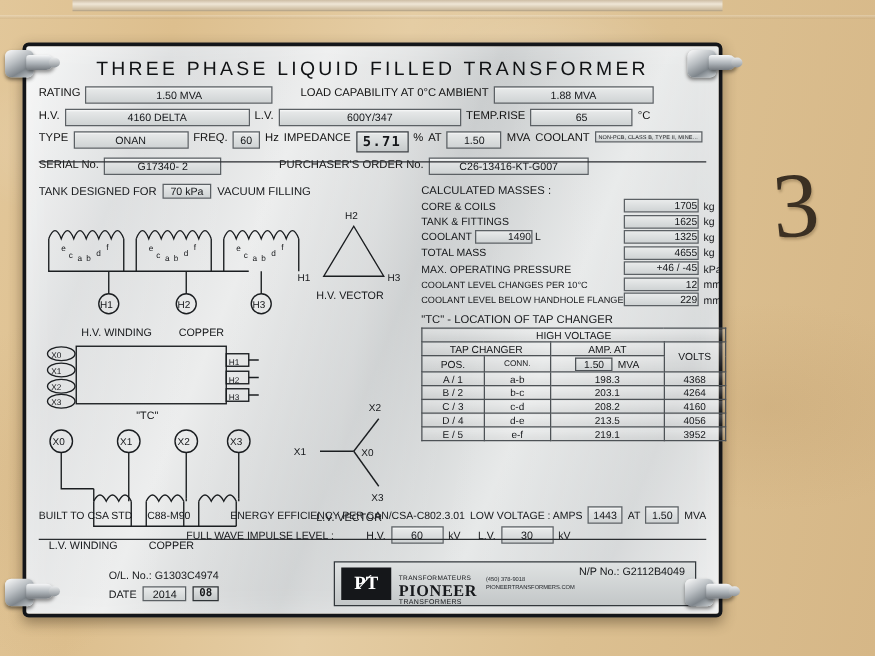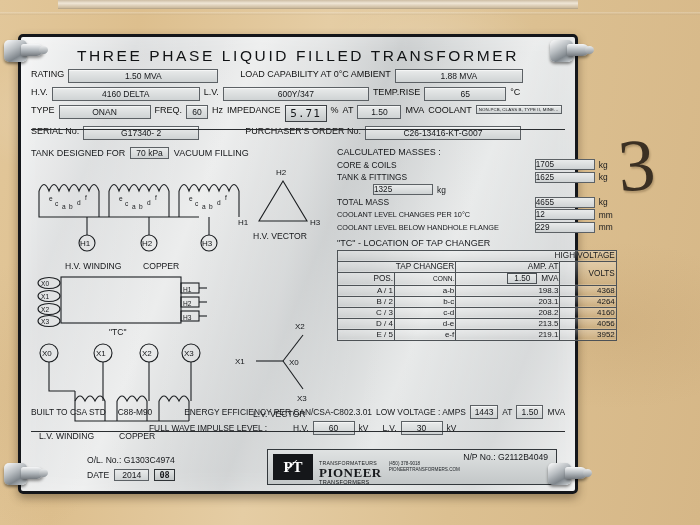--- a/index.html
+++ b/index.html
@@ -51,48 +51,48 @@
 
   
   .pc{position:absolute;left:0;top:0;width:100%;height:100%;padding:6px 10px 4px;color:#16181b;z-index:4;}
   .title{text-align:center;font-size:15.5px;letter-spacing:2.6px;margin-top:4px;color:#101214;}
 
   .row{display:flex;align-items:flex-start;gap:4px;margin-top:4px;font-size:9px;white-space:nowrap;}
   .lbl{color:#111;}
   .fld{background:linear-gradient(180deg,#e9ebeb,#cfd3d4);border:1px solid #5c6165;
     text-align:center;font-size:8.5px;padding:1px 2px;color:#15171a;overflow:hidden;
     text-overflow:ellipsis;box-shadow:inset 0 1px 1px rgba(255,255,255,.6);}
-  .imp{font-family:"DejaVu Sans Mono",monospace;font-weight:normal;font-size:11px;letter-spacing:1px;
+  .imp{font-family:"DejaVu Sans Mono",monospace;font-weight:bold;font-size:11px;letter-spacing:1px;
     background:linear-gradient(180deg,#e6e9e9,#c6cacb);border:1px solid #3d4145;}
 
   .body{display:flex;gap:6px;margin-top:7px;}
   .left{width:300px;position:relative;}
   .right{flex:1;position:relative;}
 
   .vac{display:flex;align-items:center;gap:5px;font-size:9px;}
   .vacbox{border:1px solid #5c6165;background:linear-gradient(180deg,#e9ebeb,#cfd3d4);padding:0 5px;font-size:8.5px;text-align:center;}
 
   svg{display:block;}
   .dg{stroke:#1b1e21;fill:none;stroke-width:1.1;}
   .dgt{font-family:"Liberation Sans",sans-serif;font-size:8px;fill:#15171a;}
   .dgt.sm{font-size:6.6px;}
   .cap{font-size:8.6px;fill:#15171a;}
 
   
   .mhead{font-size:9px;margin-bottom:2px;}
   .mrow{display:flex;align-items:center;font-size:8.4px;margin-bottom:1.5px;}
   .mname{flex:1;white-space:nowrap;}
-  .mval{width:60px;text-align:left;border:1px solid #5c6165;
-    background:linear-gradient(180deg,#e9ebeb,#cfd3d4);font-size:8.2px;margin-left:36px;}
+  .mval{width:60px;text-align:right;border:1px solid #5c6165;
+    background:linear-gradient(180deg,#e9ebeb,#cfd3d4);font-size:8.2px;}
   .munit{width:22px;text-align:left;padding-left:4px;}
   .mrow.narrow .mname{font-size:7.3px;}
 
   .tcloc{font-size:9px;margin:5px 0 2px;}
   table.tc{border-collapse:collapse;width:100%;font-size:8px;}
-  table.tc td,table.tc th{border:1px solid #4d5256;text-align:right;padding:0.5px 1px;font-weight:normal;
+  table.tc td,table.tc th{border:1px solid #4d5256;text-align:center;padding:0.5px 1px;font-weight:normal;
     background:linear-gradient(180deg,rgba(255,255,255,.25),rgba(0,0,0,.04));}
   table.tc th{font-size:8.2px;}
   .ampbox{display:inline-block;border:1px solid #4d5256;padding:0 6px;margin-right:4px;
     background:linear-gradient(180deg,#e9ebeb,#cfd3d4);}
 
   .foot{position:absolute;left:10px;right:10px;bottom:56px;}
   .frow{display:flex;align-items:center;gap:4px;font-size:8.4px;margin-top:2px;white-space:nowrap;}
   .hr{position:absolute;left:0;right:0;height:1px;background:#2a2d30;}
 
   .oilblk{position:absolute;left:66px;bottom:10px;font-size:8.6px;}
@@ -152,23 +152,23 @@
         <span class="lbl">%</span>
         <span class="lbl">AT</span>
         <span class="fld" style="width:44px">1.50</span>
         <span class="lbl">MVA</span>
         <span class="lbl">COOLANT</span>
         <span class="fld" style="width:86px;font-size:4.4px;letter-spacing:.1px">NON-PCB, CLASS B, TYPE II, MINERAL OIL</span>
       </div>
 
       <div class="row">
         <span class="lbl">SERIAL No.</span>
-        <span class="fld" style="width:116px">G17340- 2</span>
+        <span class="fld" style="width:94px">G17340- 2</span>
         <span class="lbl" style="margin-left:42px">PURCHASER'S ORDER No.</span>
-        <span class="fld" style="width:156px">C26-13416-KT-G007</span>
+        <span class="fld" style="width:128px">C26-13416-KT-G007</span>
       </div>
 
       <div class="hr" style="top:92px;left:10px;right:10px;"></div>
 
       <div class="body">
 
         <div class="left">
           <div class="vac">
             <span>TANK DESIGNED FOR</span>
             <span class="vacbox">70 kPa</span>
@@ -296,27 +296,33 @@
                 <span class="mname">CORE &amp; COILS</span>
                 <span class="mval">1705</span>
                 <span class="munit">kg</span>
               </div>
               <div class="mrow">
                 <span class="mname">TANK &amp; FITTINGS</span>
                 <span class="mval">1625</span>
                 <span class="munit">kg</span>
               </div>
               <div class="mrow">
+                <span class="mname">COOLANT <span class="mval" style="display:inline-block;width:46px">1490</span> <span>L</span></span>
                 <span class="mval">1325</span>
                 <span class="munit">kg</span>
               </div>
               <div class="mrow">
                 <span class="mname">TOTAL MASS</span>
                 <span class="mval">4655</span>
                 <span class="munit">kg</span>
+              </div>
+              <div class="mrow">
+                <span class="mname">MAX. OPERATING PRESSURE</span>
+                <span class="mval">+46 / -45</span>
+                <span class="munit">kPa</span>
               </div>
               <div class="mrow narrow">
                 <span class="mname">COOLANT LEVEL CHANGES PER 10°C</span>
                 <span class="mval">12</span>
                 <span class="munit">mm</span>
               </div>
               <div class="mrow narrow">
                 <span class="mname">COOLANT LEVEL BELOW HANDHOLE FLANGE</span>
                 <span class="mval">229</span>
                 <span class="munit">mm</span>

